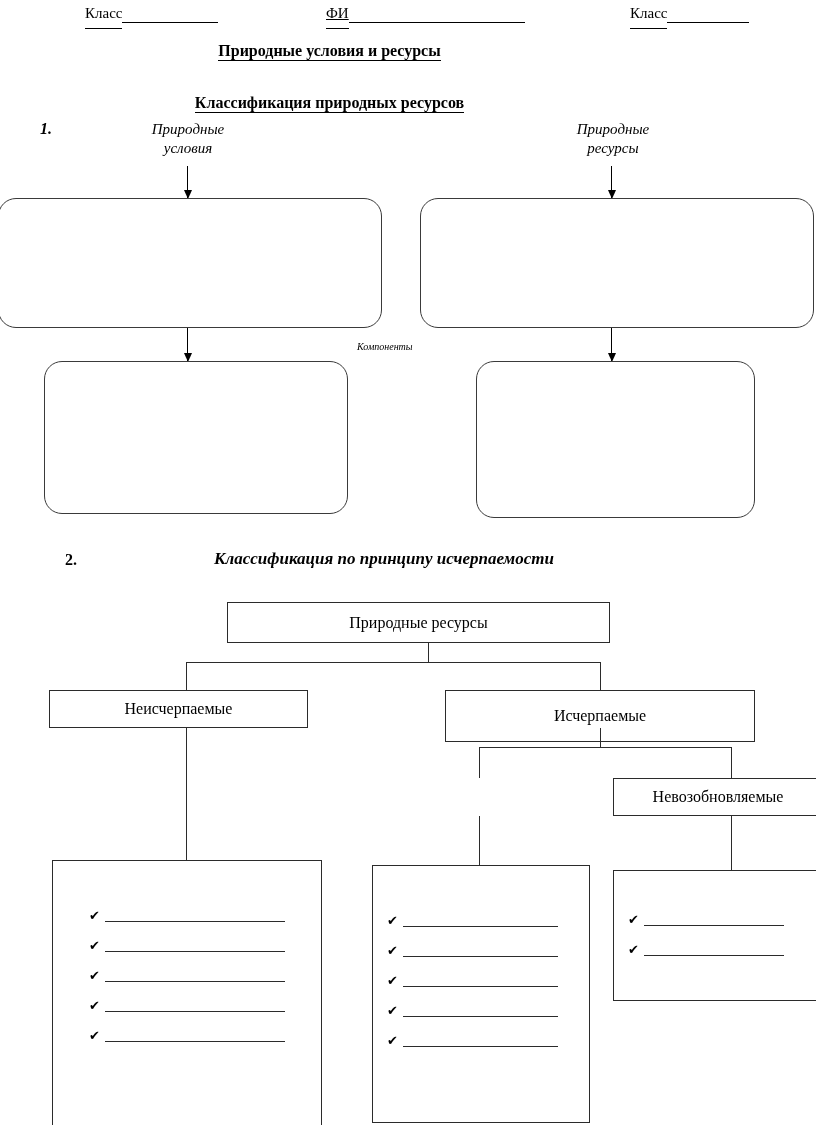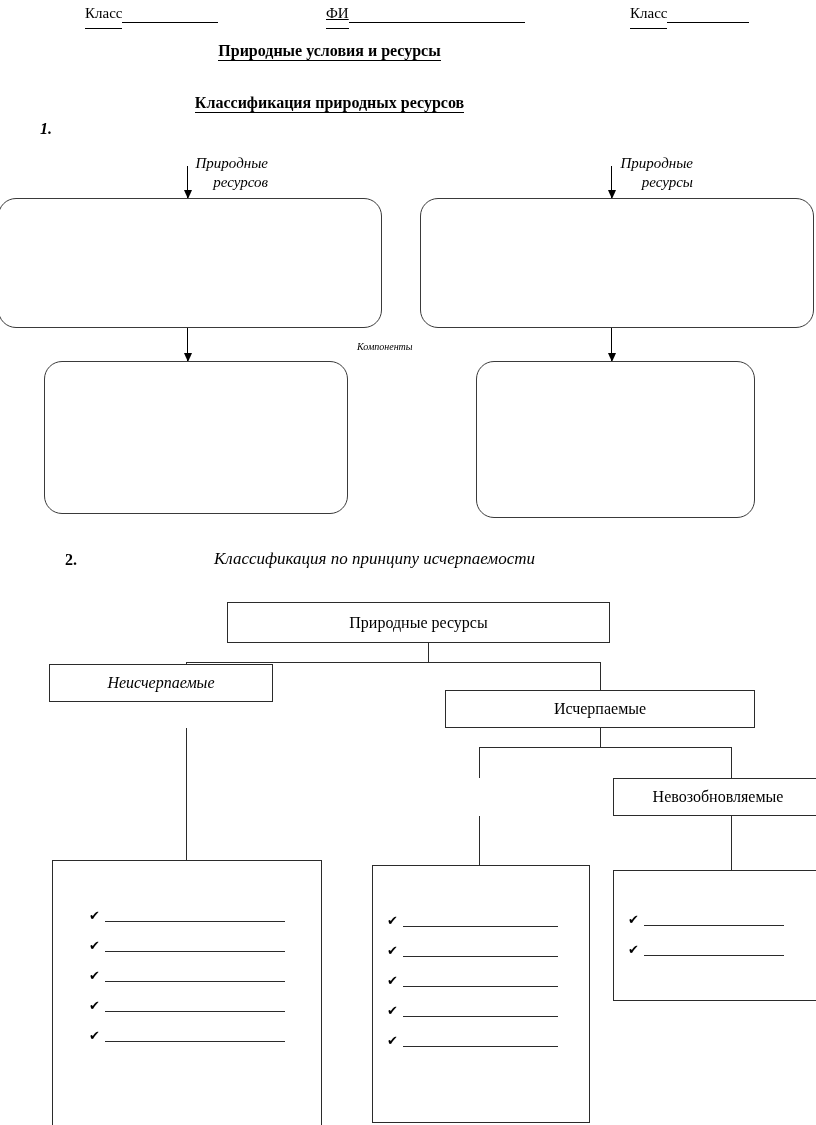--- a/index.html
+++ b/index.html
@@ -55,33 +55,32 @@
     position: absolute;
     font-weight: bold;
     font-style: italic;
     font-size: 16px;
   }
   .section-num.plain {
     font-style: normal;
   }
   .section-heading {
     position: absolute;
-    font-weight: normal;
+    font-weight: bold;
     font-style: italic;
     font-size: 17px;
     white-space: nowrap;
   }
 
   .italic-label {
     position: absolute;
     font-style: italic;
     font-size: 15px;
     line-height: 19px;
-    text-align: right;
-    margin-top: 34px;
+    text-align: center;
   }
 
   .comp-label {
     position: absolute;
     font-style: italic;
     font-size: 10px;
     white-space: nowrap;
   }
 
   
@@ -180,21 +179,21 @@
     <span>Природные условия и ресурсы</span>
   </div>
   <div class="title" style="top:82px;margin-top:12px;">
     <span>Классификация природных ресурсов</span>
   </div>
 
   <div class="section-num" style="left:40px; top:120px;">1.</div>
 
   <div class="italic-label" style="left:108px; top:120px; width:160px;">
     <div>Природные</div>
-    <div>ресурсов</div>
+    <div>условия</div>
   </div>
 
   <div class="italic-label" style="left:533px; top:120px; width:160px;">
     <div>Природные</div>
     <div>ресурсы</div>
   </div>
 
   <div class="arrow" style="left:187px; top:166px; height:32px;"></div>
   <div class="arrow" style="left:611px; top:166px; height:32px;"></div>
 
@@ -216,24 +215,24 @@
 
   <div class="tbox" style="left:227px; top:602px; width:383px; height:41px;">
     <span>Природные ресурсы</span>
   </div>
 
   <div class="vline" style="left:428px; top:643px; height:20px;"></div>
   <div class="hline" style="left:186px; top:662px; width:415px;"></div>
   <div class="vline" style="left:186px; top:662px; height:28px;"></div>
   <div class="vline" style="left:600px; top:662px; height:28px;"></div>
 
-  <div class="tbox" style="left:49px; top:664px; width:224px; height:38px;font-style:italic;">
+  <div class="tbox" style="left:49px; top:690px; width:259px; height:38px;">
     <span>Неисчерпаемые</span>
   </div>
-  <div class="tbox" style="left:445px; top:690px; width:310px; height:38px;">
+  <div class="tbox" style="left:445px; top:690px; width:310px; height:52px;">
     <span>Исчерпаемые</span>
   </div>
 
   <div class="vline" style="left:186px; top:728px; height:132px;"></div>
 
   <div class="vline" style="left:600px; top:728px; height:20px;"></div>
   <div class="hline" style="left:479px; top:747px; width:253px;"></div>
   <div class="vline" style="left:479px; top:747px; height:31px;"></div>
   <div class="vline" style="left:731px; top:747px; height:31px;"></div>
 

